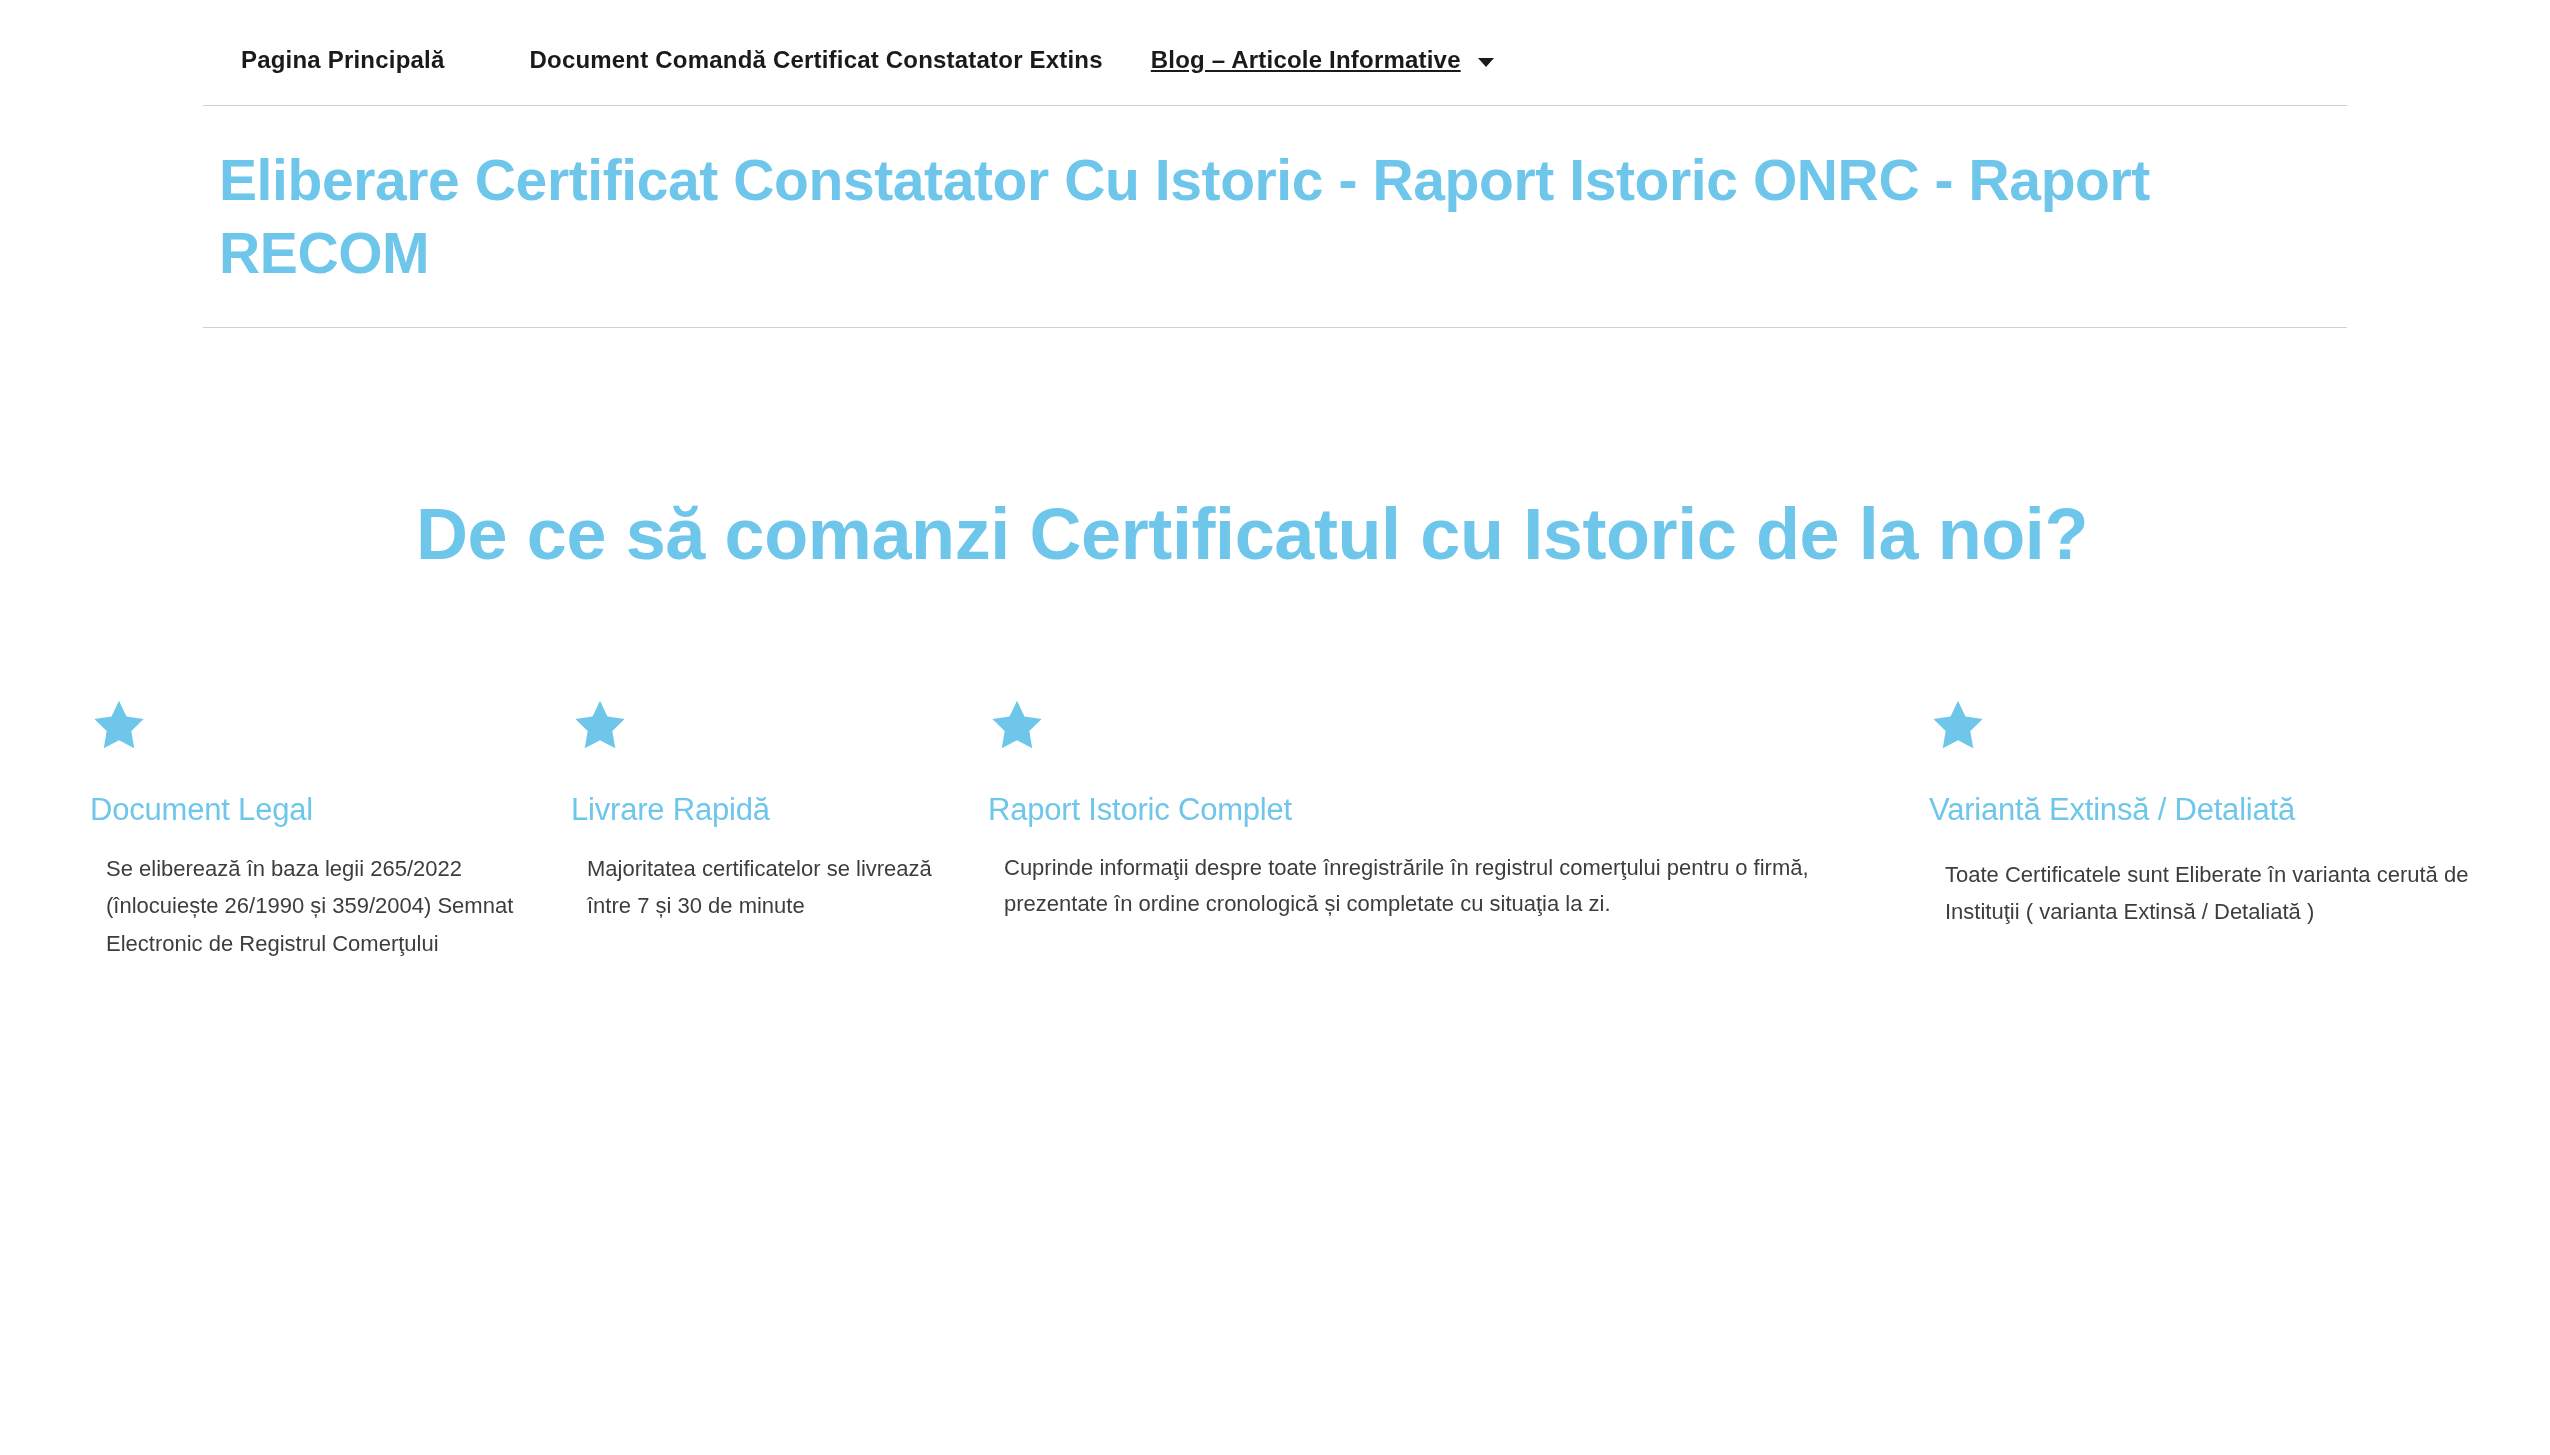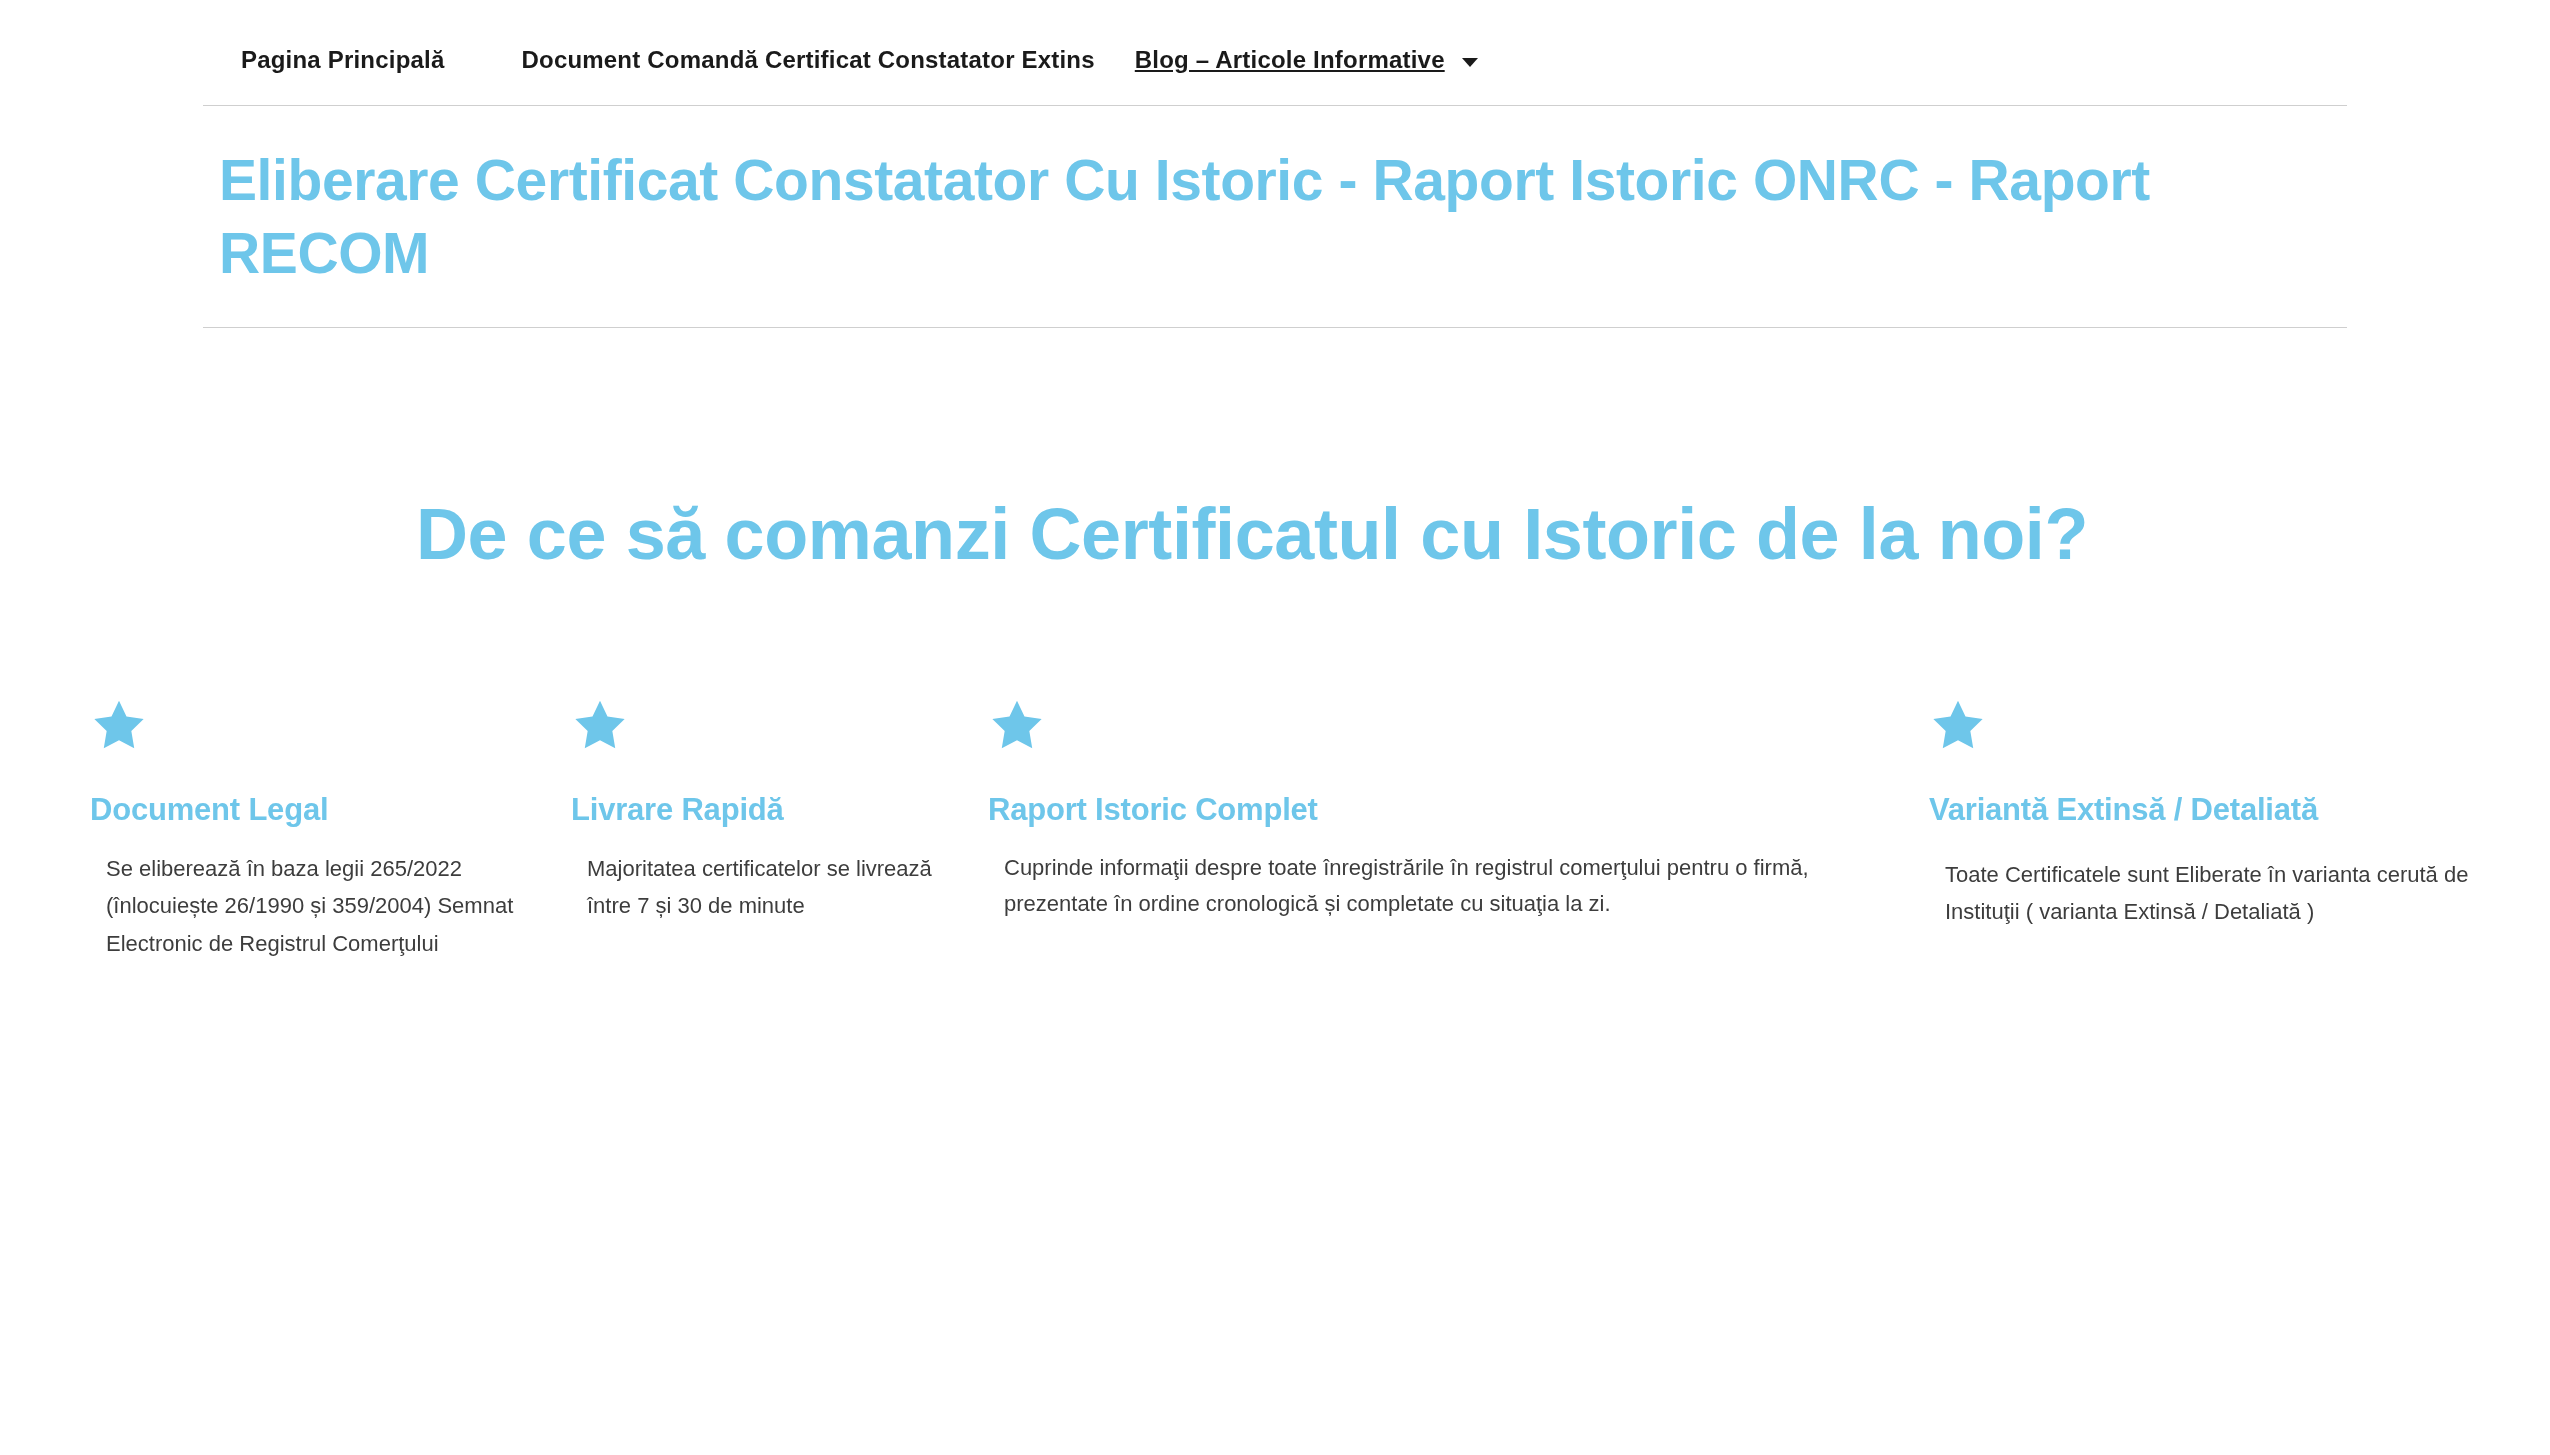--- a/index.html
+++ b/index.html
@@ -20,21 +20,21 @@
     position: relative;
     box-sizing: border-box;
     overflow: hidden;
   }
 
   
   .topnav {
     display: flex;
     align-items: center;
     padding: 46px 0 31px 241px;
-    gap: 4px;
+    gap: 12px;
   }
   .nav-item {
     font-size: 24px;
     font-weight: bold;
     color: #1a1a1a;
     letter-spacing: 0.2px;
     white-space: nowrap;
     cursor: pointer;
     display: flex;
     align-items: center;
@@ -99,21 +99,21 @@
   .feature.col4 { width: 941px; }
 
   .star-icon {
     display: block;
     width: 58px;
     height: 58px;
     margin-bottom: 35px;
   }
   .feature-title {
     font-size: 31px;
-    font-weight: bold;
+    font-weight: normal;
     color: #6ec6ea;
     line-height: 1.28;
     margin: 0 0 20px 0;
     letter-spacing: -0.2px;
   }
   .feature-body {
     font-size: 22px;
     line-height: 1.72;
     color: #3d3d3d;
     margin: 16px;

